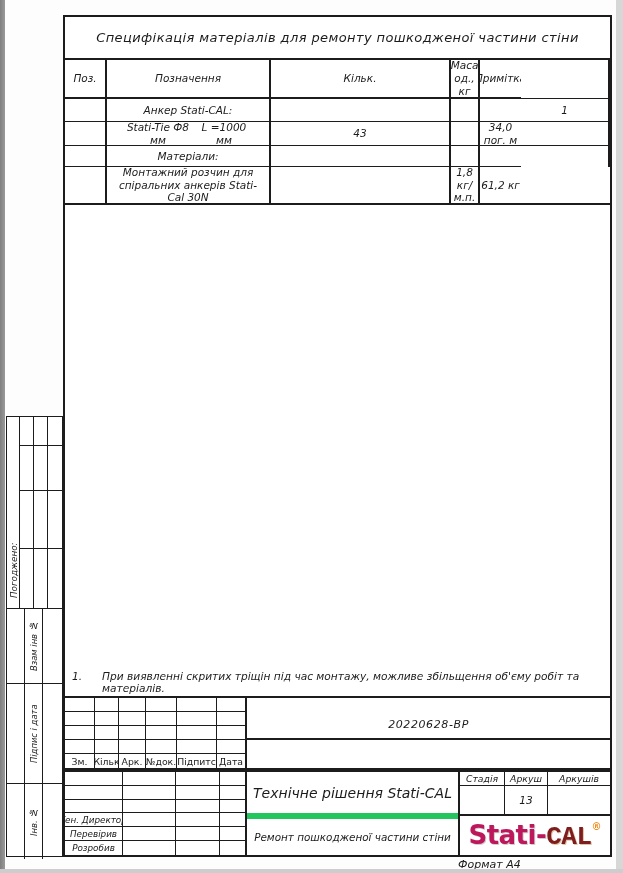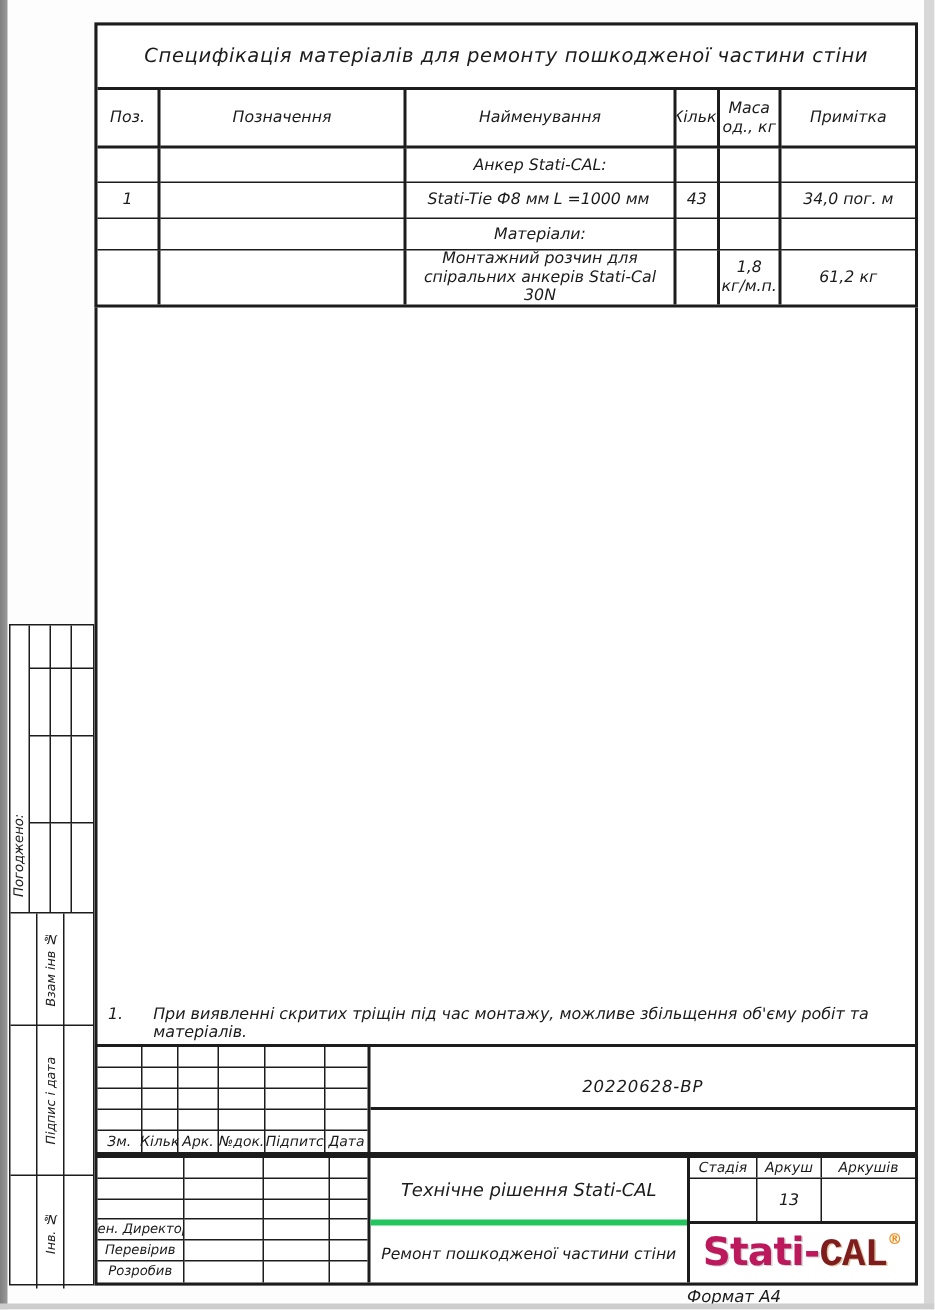--- a/index.html
+++ b/index.html
@@ -38,41 +38,41 @@
   .note{position:absolute;left:72px;top:670px;width:532px;display:flex;gap:20px;
         font-style:italic;font-size:10.6px;}
 
   
   .rev{position:absolute;left:63px;top:696px;width:549px;height:74px;border:2px solid #1c1c1c;
        box-sizing:border-box;display:flex;background:#fff;}
   .rev-left{width:182px;border-right:2px solid #1c1c1c;box-sizing:border-box;display:grid;
        grid-template-columns:30px 24px 27px 31px 40px 1fr;grid-template-rows:repeat(5,1fr);}
   .rev-left .rc{border-right:1px solid #1c1c1c;border-bottom:1px solid #1c1c1c;
        display:flex;align-items:center;justify-content:center;
-       font-style:italic;font-size:9.3px;}
+       font-size:9.3px;}
   .rev-left .rc.cl{border-right:none;}
   .rev-left .rc.rb{border-bottom:none;}
   .rev-right{flex:1;display:flex;flex-direction:column;}
   .doc-num{height:28px;border-bottom:2px solid #1c1c1c;display:flex;align-items:center;
        justify-content:center;font-style:italic;font-size:11px;letter-spacing:.6px;margin-top:12px;}
   .doc-empty{flex:1;}
 
   
   .tb{position:absolute;left:63px;top:770px;width:549px;height:87px;border:2px solid #1c1c1c;
       box-sizing:border-box;display:flex;background:#fff;}
   .names{width:182px;border-right:2px solid #1c1c1c;box-sizing:border-box;display:grid;
       grid-template-columns:58px 53px 44px 1fr;grid-template-rows:repeat(6,1fr);}
   .names .nc{border-right:1px solid #1c1c1c;border-bottom:1px solid #1c1c1c;
       display:flex;align-items:center;justify-content:center;
       font-style:italic;font-size:8.8px;white-space:nowrap;overflow:hidden;}
   .names .nc.cl{border-right:none;}
   .names .nc.rb{border-bottom:none;}
   .mid{width:213px;border-right:2px solid #1c1c1c;box-sizing:border-box;display:flex;flex-direction:column;}
-  .mid-top{height:41px;border-bottom:4px solid #22c55e;display:flex;align-items:center;
-      justify-content:center;font-style:italic;font-size:12px;text-align:right;}
+  .mid-top{height:41px;border-bottom:6px solid #22c55e;display:flex;align-items:center;
+      justify-content:center;font-style:italic;font-size:14px;text-align:right;}
   .mid-bot{flex:1;display:flex;align-items:center;justify-content:center;
       font-style:italic;font-size:10.4px;text-align:center;}
   .tbr{flex:1;display:flex;flex-direction:column;}
   .stage-hdr{height:13px;display:flex;border-bottom:1px solid #1c1c1c;}
   .stage-hdr .sc{display:flex;align-items:center;justify-content:center;
       font-style:italic;font-size:9.3px;border-right:1px solid #1c1c1c;box-sizing:border-box;}
   .stage-val{height:28px;display:flex;border-bottom:2px solid #1c1c1c;}
   .stage-val .sc{display:flex;align-items:center;justify-content:center;
       font-style:italic;font-size:10.6px;border-right:1px solid #1c1c1c;box-sizing:border-box;}
   .sc.w1{width:45px;}.sc.w2{width:43px;}.sc.w3{flex:1;border-right:none !important;}
@@ -110,21 +110,20 @@
 
 <div class="page">
 
   <div class="frame"></div>
 
   <div class="spec">
     <div class="c title-cell">Специфікація матеріалів для ремонту пошкодженої частини стіни</div>
 
     <div class="c hdr h-pos">Поз.</div>
     <div class="c hdr h-big">Позначення</div>
-    <div class="c hdr h-big">Найменування</div>
     <div class="c hdr h-sm">Кільк.</div>
     <div class="c hdr h-mass">
       <span>Маса</span>
       <span>од., кг</span>
     </div>
     <div class="c hdr h-note last">Примітка</div>
 
     <div class="c"></div>
     <div class="c"></div>
     <div class="c">Анкер Stati-CAL:</div>

